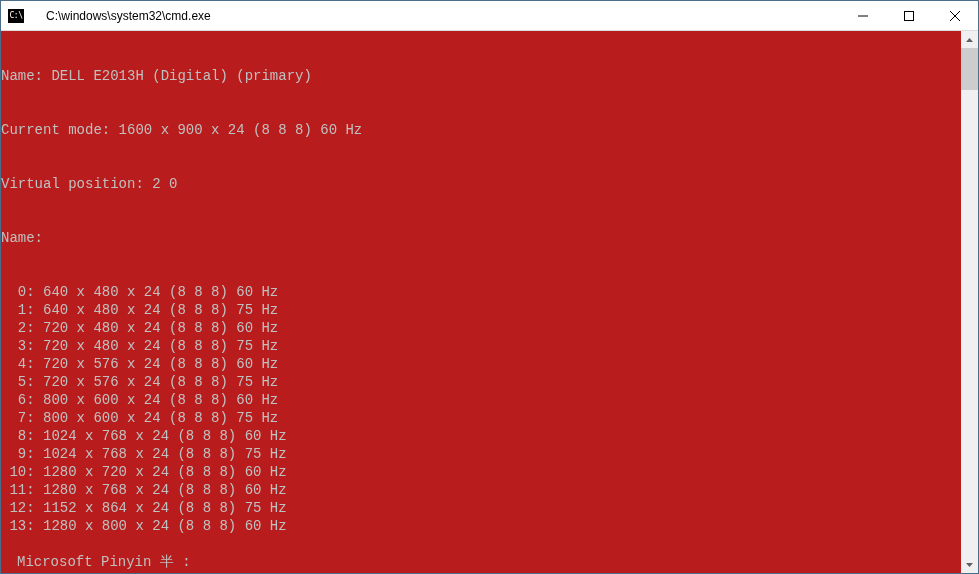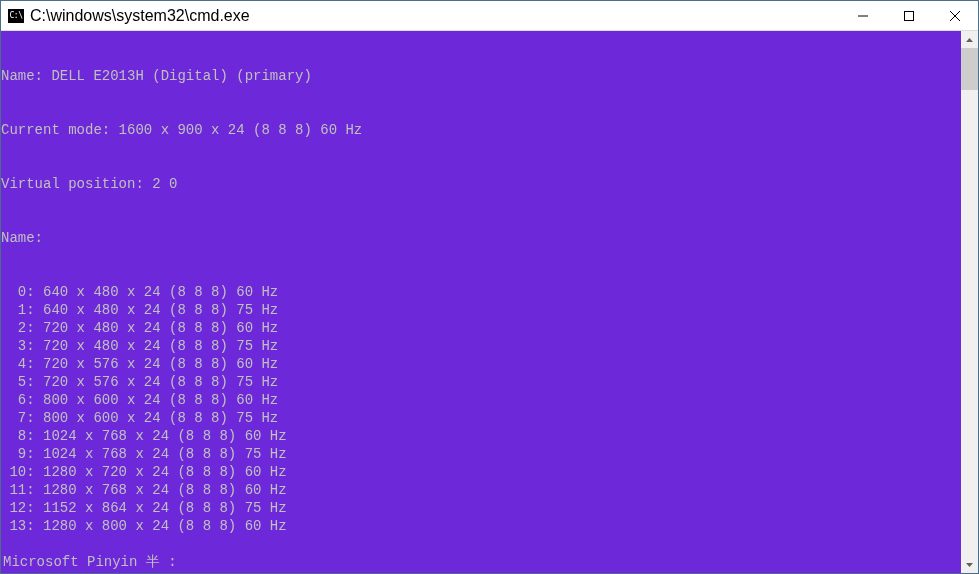--- a/index.html
+++ b/index.html
@@ -1,29 +1,29 @@
 <!DOCTYPE html>
 <html><head>
 <meta charset="utf-8">
 <style>
   * { margin: 0; padding: 0; box-sizing: border-box; }
   html, body { width: 979px; height: 574px; overflow: hidden; font-family: "Segoe UI", Tahoma, sans-serif; background: #ffffff; }
   .window { width: 979px; height: 574px; border: 1px solid #4a6d8a; display: flex; flex-direction: column; background: #ffffff; }
   .titlebar { height: 30px; background: #ffffff; display: flex; align-items: center; border-bottom: 1px solid #dcdcdc; }
   .titlebar .icon-box { width: 16px; height: 14px; margin-left: 7px; background: #000; position: relative; display: flex; align-items: center; justify-content: center; }
   .titlebar .icon-box .cx { color:#fff; font: 8px/8px Consolas, monospace; letter-spacing: -0.5px; }
-  .titlebar .title { margin-left: 6px; font-size: 16px; color: #000; flex: 1; white-space: nowrap; }
+  .titlebar .title { margin-left: 22px; font-size: 12px; color: #000; flex: 1; white-space: nowrap; }
   .winbtns { display: flex; height: 100%; }
   .winbtn { width: 46px; height: 100%; display: flex; align-items: center; justify-content: center; }
   .winbtn svg { display:block; }
   .winbtn.close { width: 46px; }
-  .client { flex: 1; display: flex; background: #6d28d9; min-height: 0; }
+  .client { flex: 1; display: flex; background: #b91c1c; min-height: 0; }
   .terminal { flex: 1; color: #c0c0c0; font-family: "NSimSun","SimSun","Consolas","Courier New",monospace; font-size: 14px; line-height: 18px; white-space: pre; padding: 0 0 0 0; overflow: hidden; position: relative; }
   .terminal .line { height: 18px; }
-  .terminal .ime { position: absolute; left: 2px; bottom: 2px; }
+  .terminal .ime { position: absolute; left: 16px; bottom: 2px; }
   .scrollbar { width: 17px; background: #f0f0f0; display: flex; flex-direction: column; }
   .sb-btn { height: 17px; background: #f0f0f0; display:flex; align-items:center; justify-content:center; }
   .sb-track { flex:1; background:#f0f0f0; position: relative; }
   .sb-thumb { position:absolute; left:0; right:0; top:0; height:42px; background:#cdcdcd; }
 </style>
 </head>
 <body>
 
 <div class="window">
   <div class="titlebar">

